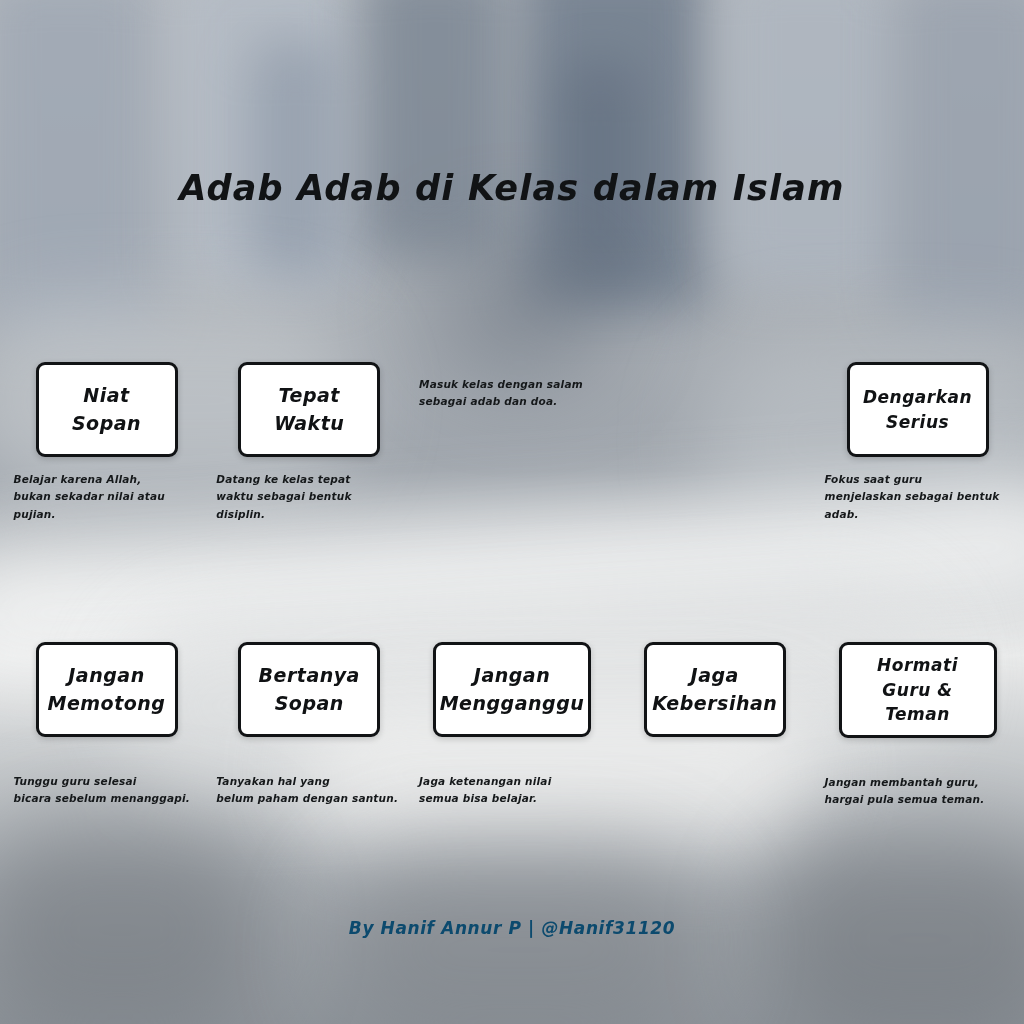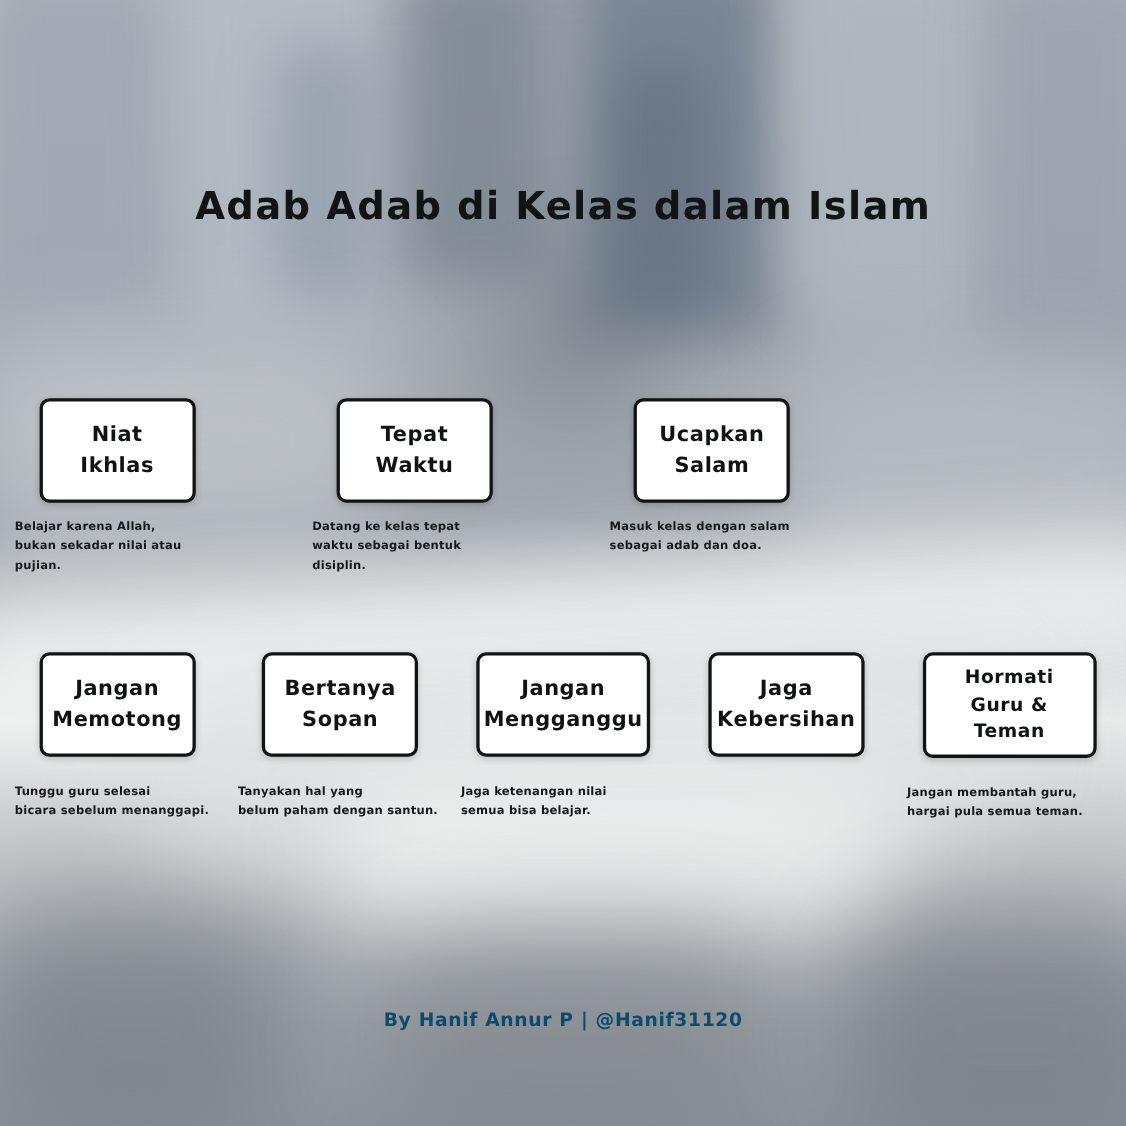--- a/index.html
+++ b/index.html
@@ -11,20 +11,21 @@
     height: 1024px;
     overflow: hidden;
     font-family: "DejaVu Sans", sans-serif;
   }
   #poster {
     position: relative;
     width: 1024px;
     height: 1024px;
     overflow: hidden;
     background: #9aa0a6;
+    font-style: italic;
   }
 
   
   .bg-layer {
     position: absolute;
     inset: 0;
   }
   .bg-base {
     background:
       linear-gradient(180deg, #b9bcc0 0%, #a9aeb4 26%, #9fa5ac 46%, #cfd2d4 58%,
@@ -90,21 +91,21 @@
   }
 
   .row {
     position: absolute;
     left: 16px;
     width: 992px;
     display: flex;
     justify-content: space-between;
   }
   .row-1 { top: 362px; }
-  .row-2 { top: 593px; }
+  .row-2 { top: 642px; }
 
   .cell {
     width: 181px;
     display: flex;
     flex-direction: column;
     align-items: center;
   }
   .card {
     box-sizing: border-box;
     width: 142px;
@@ -136,21 +137,21 @@
     width: 186px;
     text-align: left;
     font-family: "DejaVu Sans", sans-serif;
     font-size: 10.5px;
     font-weight: 700;
     line-height: 1.65;
     letter-spacing: .2px;
     color: #15181a;
     white-space: pre-line;
   }
-  .row-2 .desc { margin-top: 24px; }
+  .row-2 .desc { margin-top: 36px; }
 
   .credit {
     position: absolute;
     top: 918px;
     left: 0;
     width: 100%;
     text-align: center;
     font-family: "DejaVu Sans", sans-serif;
     font-size: 17px;
     font-weight: 700;
@@ -186,48 +187,52 @@
 
   <div class="content">
 
     <div class="title">Adab Adab di Kelas dalam Islam</div>
 
     <div class="row row-1">
 
       <div class="cell">
         <div class="card">
           <span class="card-label">Niat
-Ikhlas</span>
+Sopan</span>
         </div>
         <div class="desc">Belajar karena Allah,
 bukan sekadar nilai atau pujian.</div>
       </div>
 
       <div class="cell">
         <div class="card">
           <span class="card-label">Tepat
 Waktu</span>
         </div>
         <div class="desc">Datang ke kelas tepat
 waktu sebagai bentuk
 disiplin.</div>
       </div>
 
       <div class="cell">
-        <div class="card">
-          <span class="card-label">Ucapkan
-Salam</span>
-        </div>
         <div class="desc">Masuk kelas dengan salam
 sebagai adab dan doa.</div>
       </div>
 
       <div class="cell">
       </div>
 
+      <div class="cell small-label">
+        <div class="card">
+          <span class="card-label">Dengarkan
+Serius</span>
+        </div>
+        <div class="desc">Fokus saat guru
+menjelaskan sebagai bentuk adab.</div>
+      </div>
 
     </div>
 
     <div class="row row-2">
 
       <div class="cell">
         <div class="card">
           <span class="card-label">Jangan
 Memotong</span>
         </div>

